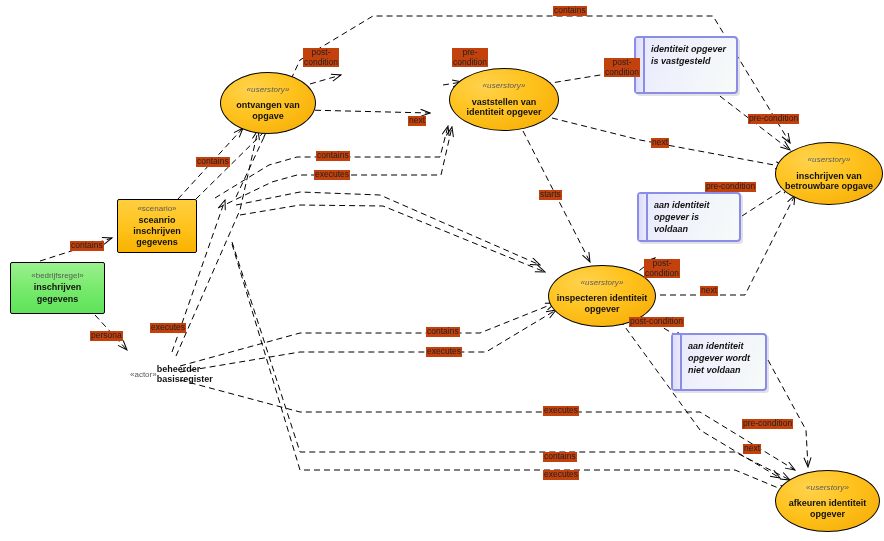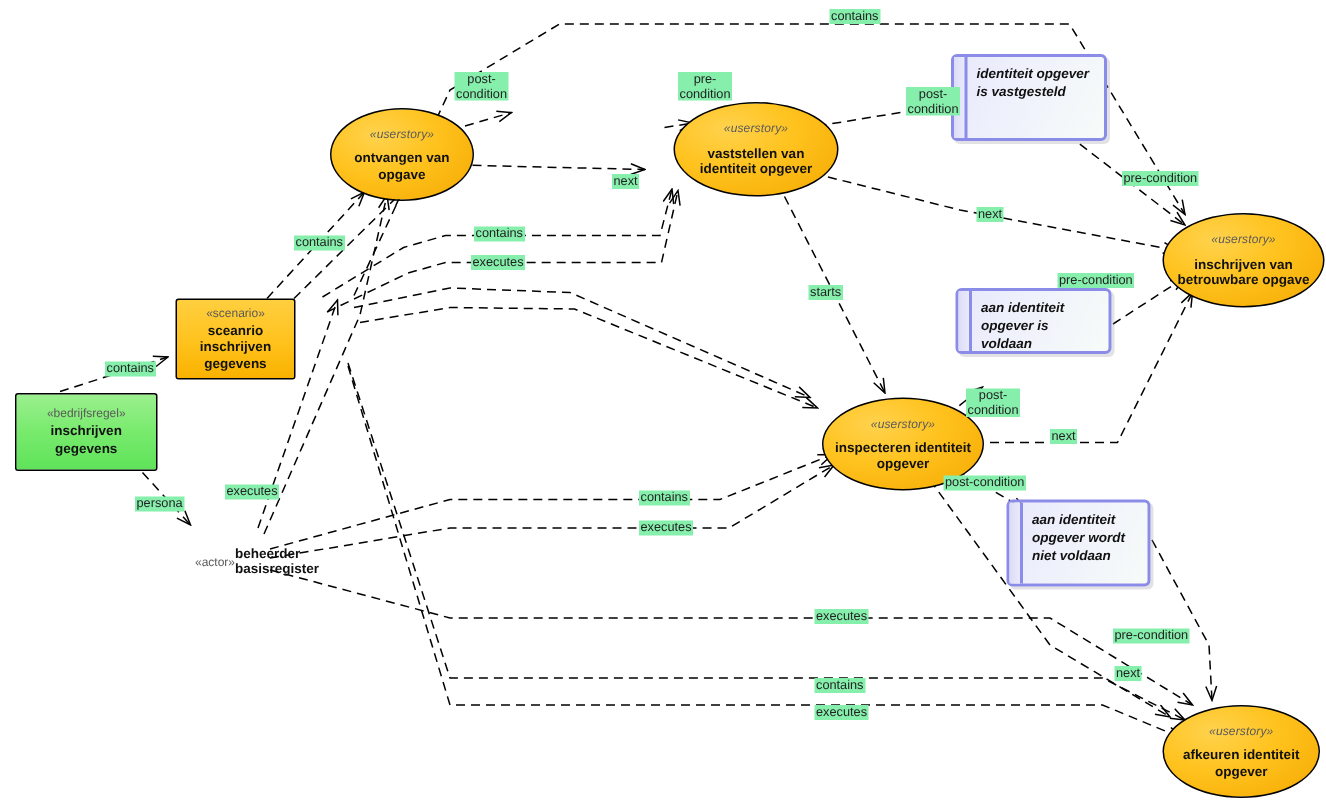--- a/index.html
+++ b/index.html
@@ -41,21 +41,21 @@
   .note .txt{font-size:9px;font-style:italic;font-weight:bold;color:#111;
              padding:5px 5px 4px 6px;line-height:1.35;}
 
   
   .actor{position:absolute;display:flex;flex-direction:row;align-items:center;}
   .actor .cap{font-size:8px;color:#5a5a5a;margin-top:1px;line-height:1.1;}
   .actor .nm{font-size:9px;font-weight:bold;color:#111;line-height:1.1;}
 
   
   .elabel{position:absolute;font-size:8.5px;color:#222;line-height:1.12;
-          background:#86efac;padding:0 1px;white-space:pre;text-align:center;}
+          background:#c2410c;padding:0 1px;white-space:pre;text-align:center;}
 </style>
 </head>
 <body>
 
 <div id="stage">
 
   <svg id="wires" viewBox="0 0 884 541" xmlns="http://www.w3.org/2000/svg">
     <defs>
       <marker id="ah" markerWidth="11" markerHeight="11" refX="10" refY="4.2" orient="auto" markerUnits="userSpaceOnUse">
         <path d="M0.5,0.6 L10,4.2 L0.5,7.8" fill="none" stroke="#000" stroke-width="1"></path>
@@ -157,21 +157,21 @@
     <div class="stereo">«userstory»</div>
     <div class="nm">afkeuren identiteit opgever</div>
   </div>
 
 
   <div class="node note" style="left:634px;top:36px;width:104px;height:58px;">
     <div class="spine"></div>
     <div class="txt">identiteit opgever is vastgesteld</div>
   </div>
 
-  <div class="node note" style="left:637px;top:192px;width:104px;height:44px;">
+  <div class="node note" style="left:637px;top:192px;width:104px;height:50px;">
     <div class="spine"></div>
     <div class="txt">aan identiteit opgever is voldaan</div>
   </div>
 
   <div class="node note" style="left:671px;top:333px;width:96px;height:58px;">
     <div class="spine"></div>
     <div class="txt">aan identiteit opgever wordt niet voldaan</div>
   </div>
 
   <div id="labels">

